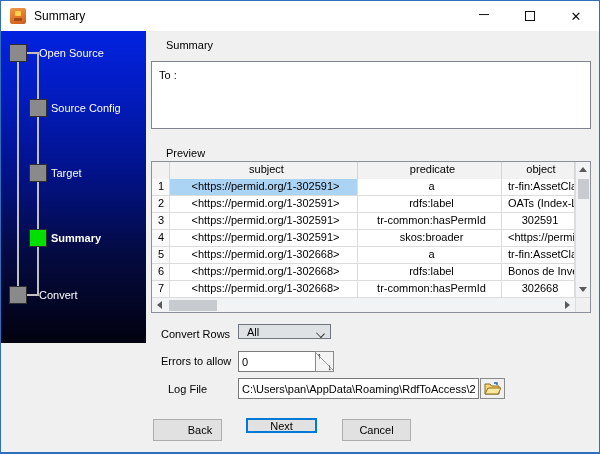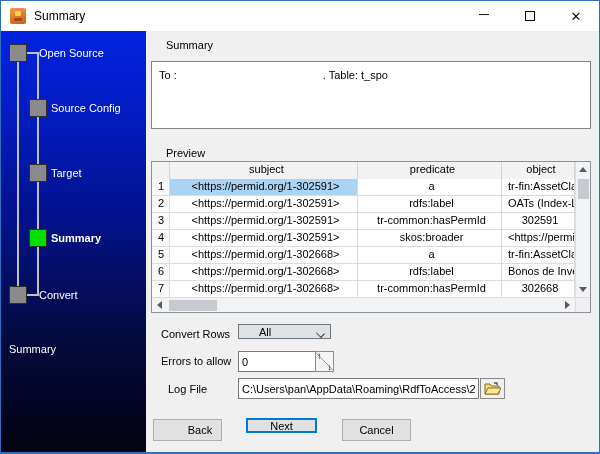--- a/index.html
+++ b/index.html
@@ -25,37 +25,37 @@
   .win-controls{ position:absolute; right:0; top:0; height:30px; display:flex; }
   .win-btn{ width:46px; height:30px; display:flex; align-items:center; justify-content:center;
     font-size:13px; color:#111; cursor:default; }
   .glyph-min{ font-size:14px; margin-top:-4px; }
   .glyph-max{ width:10px; height:10px; border:1px solid #111; display:block; }
   .glyph-close{ font-size:13px; }
 
   .body-row{ display:flex; height:421px; }
 
   
-  .sidebar{ position:relative; width:145px; height:421px; flex:0 0 145px;
+  .sidebar{ position:relative; width:145px; height:312px; flex:0 0 145px;
     background:linear-gradient(180deg,#0222e0 0%, #021cc0 20%, #02128a 45%, #040a40 72%, #020210 100%);
     overflow:hidden; }
   .sline{ position:absolute; background:#bfbfbf; }
   .sq{ position:absolute; width:18px; height:18px; background:#8a8a8a; border:1px solid #2e2e2e; }
   .sq.green{ background:#00df00; }
   .step-label{ position:absolute; color:#ffffff; font-size:11px; white-space:nowrap; }
   .step-label.bold{ font-weight:bold; }
   .sidebar-footer{ position:absolute; left:8px; top:312px; color:#ffffff; font-size:11px; }
 
   
   .main{ position:relative; flex:1; background:#f0f0f0; }
   .grp-label{ position:absolute; font-size:11px; color:#000; }
 
   .summary-box{ position:absolute; left:5px; top:30px; width:440px; height:68px;
     background:#fff; border:1px solid #7e838c; font-size:11px; color:#000; padding:5px 7px; line-height:17px; }
-  .to-line{ display:flex;gap:28px; }
+  .to-line{ display:flex; }
   .to-table{ margin-left:118px; }
 
   
   .tablebox{ position:absolute; left:5px; top:130px; width:440px; height:152px;
     border:1px solid #8a8f98; background:#fff; display:flex; flex-direction:column; font-size:11px; }
   .t-main{ display:flex; flex:1; min-height:0;text-align:center; }
   .t-grid{ flex:1; display:grid; grid-template-columns:18px 188px 144px 1fr;
     grid-auto-rows:17px; }
   .t-grid .hdr{ height:18px; background:#f2f2f2; border-right:1px solid #d4d4d4; border-bottom:1px solid #c9c9c9;
     padding:1px 0 0 6px; color:#000; }
@@ -76,21 +76,21 @@
   .tri.right{ border-top:4px solid transparent; border-bottom:4px solid transparent; border-left:5px solid #5a5a5a; }
   .spacer{ flex:1; }
   .t-bottom{ height:15px; flex:0 0 15px; display:flex; border-top:1px solid #dcdcdc; }
   .hscroll{ flex:1; background:#f2f3f5; display:flex; align-items:center; }
   .hthumb{ width:48px; height:11px; background:#c7cbd0; margin-left:2px; }
   .corner{ width:15px; flex:0 0 15px; background:#f0f0f0; border-left:1px solid #dcdcdc; }
 
   
   .opt-label{ position:absolute; font-size:11px; color:#000;text-align:center; }
   .combo{ position:absolute; left:92px; top:293px; width:93px; height:15px;
-    background:#dfe2e5; border:1px solid #6f767e; display:flex; align-items:center; padding-left:20px;
+    background:#dfe2e5; border:1px solid #6f767e; display:flex; align-items:center; padding-left:8px;
     font-size:11px; color:#000; }
   .combo-chevron{ position:absolute; right:6px; top:7px; width:7px; height:7px;
     border-right:1px solid #333; border-bottom:1px solid #333; transform:rotate(45deg) scale(1,.8); margin-top:-2px; }
 
   .txtinput{ position:absolute; height:21px; background:#fff; border:1px solid #7a7a7a;
     font-size:11px; font-family:"Liberation Sans",sans-serif; color:#000; padding:0 3px; }
   .errors-input{ left:92px; top:320px; width:78px; }
   .spinbtn{ position:absolute; left:169px; top:320px; width:19px; height:21px;
     background:#f4f4f4; border:1px solid #8a8a8a;
     background-image:linear-gradient(45deg, transparent 48%, #9a9a9a 48%, #9a9a9a 52%, transparent 52%); }
@@ -156,21 +156,20 @@
       <div class="sidebar-footer">Summary</div>
     </div>
 
     <div class="main">
 
       <div class="grp-label" style="left:20px; top:8px;">Summary</div>
 
       <div class="summary-box">
         <div class="to-line">
           <span>To :</span>
-          <span class="to-table">. Table: t_spo</span>
         </div>
       </div>
 
       <div class="grp-label" style="left:20px; top:116px;">Preview</div>
 
       <div class="tablebox">
         <div class="t-main">
           <div class="t-grid">
             <div class="hdr"></div>
             <div class="hdr">subject</div>

